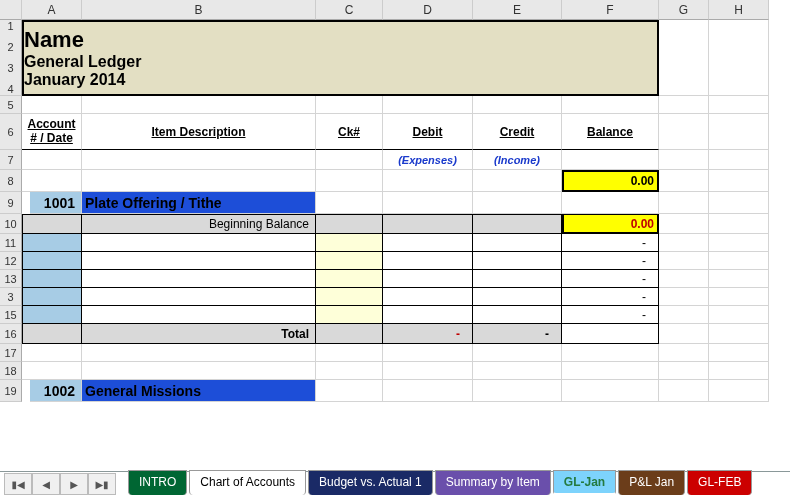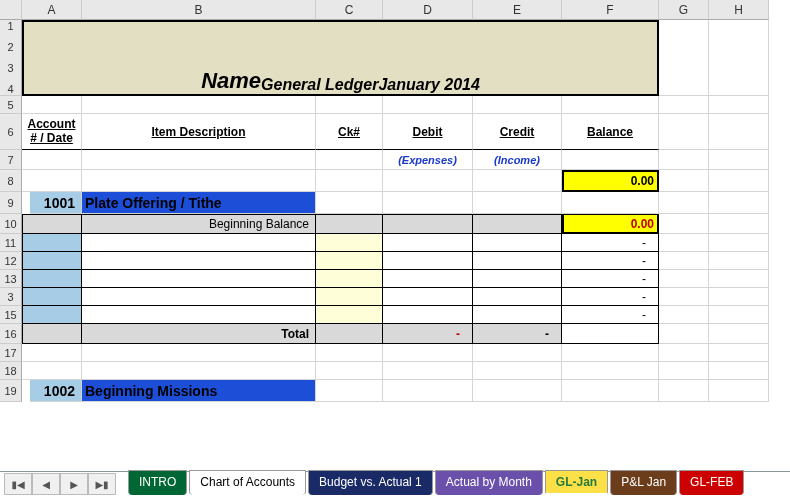--- a/index.html
+++ b/index.html
@@ -45,24 +45,24 @@
     align-items: center;
     overflow: hidden;
     white-space: nowrap;
   }
   .title-box {
     grid-column: 2 / 8;
     grid-row: 2 / 6;
     background: #e3dfc3;
     border: 2px solid #000;
     display: flex;
-    align-items: flex-end;
+    flex-direction: column;
+    align-items: flex-start;
     justify-content: center;
     font-family: Arial, sans-serif;
-    font-style: italic;
   }
   .title-box .t1 { font-size: 22px; font-weight: bold; }
   .title-box .t2 { font-size: 16px; font-weight: bold; }
   .title-box .t3 { font-size: 16px; font-weight: bold; }
   .colhead {
     font-weight: bold;
     border-bottom: 1px solid #000;
     justify-content: center;
     text-align: center;
     font-size: 12px;
@@ -133,21 +133,21 @@
     border: 1px solid #999;
     border-bottom: none;
     border-radius: 0 0 4px 4px;
     cursor: pointer;
     white-space: nowrap;
   }
   .tab-intro { background: #006633; color: #fff; }
   .tab-coa { background: #fff; color: #000; }
   .tab-budget { background: #1a2a66; color: #fff; }
   .tab-summary { background: #6a4fab; color: #fff; }
-  .tab-gljan { background: #fde047; color: #247a3f; border-bottom: 2px solid #fff; font-weight: bold; }
+  .tab-gljan { background: #7dd3fc; color: #247a3f; border-bottom: 2px solid #fff; font-weight: bold; }
   .tab-pljan { background: #6b3d1a; color: #fff; }
   .tab-glfeb { background: #cc0000; color: #fff; }
   .tabs-nav {
     position: absolute;
     bottom: 5px;
     left: 4px;
     display: flex;
     gap: 0;
   }
   .navbtn {
@@ -329,21 +329,21 @@
   <div class="cell"></div>
   <div class="cell"></div>
   <div class="cell"></div>
   <div class="cell"></div>
   <div class="cell"></div>
   <div class="cell"></div>
   <div class="cell"></div>
 
   <div class="rowhdr" style="height:22px">19</div>
   <div class="cell section-acct rj">1002</div>
-  <div class="cell section-name">Beginning Missions</div>
+  <div class="cell section-name">General Missions</div>
   <div class="cell"></div>
   <div class="cell"></div>
   <div class="cell"></div>
   <div class="cell"></div>
   <div class="cell"></div>
   <div class="cell"></div>
 </div>
 
 <div class="bottom-border"></div>
 
@@ -351,17 +351,17 @@
   <div class="navbtn">▮◀</div>
   <div class="navbtn">◀</div>
   <div class="navbtn">▶</div>
   <div class="navbtn">▶▮</div>
 </div>
 
 <div class="tabs">
   <div class="tab tab-intro">INTRO</div>
   <div class="tab tab-coa">Chart of Accounts</div>
   <div class="tab tab-budget">Budget vs. Actual 1</div>
-  <div class="tab tab-summary">Actual by Month</div>
+  <div class="tab tab-summary">Summary by Item</div>
   <div class="tab tab-gljan">GL-Jan</div>
   <div class="tab tab-pljan">P&amp;L Jan</div>
   <div class="tab tab-glfeb">GL-FEB</div>
 </div>
 
 </body></html>

